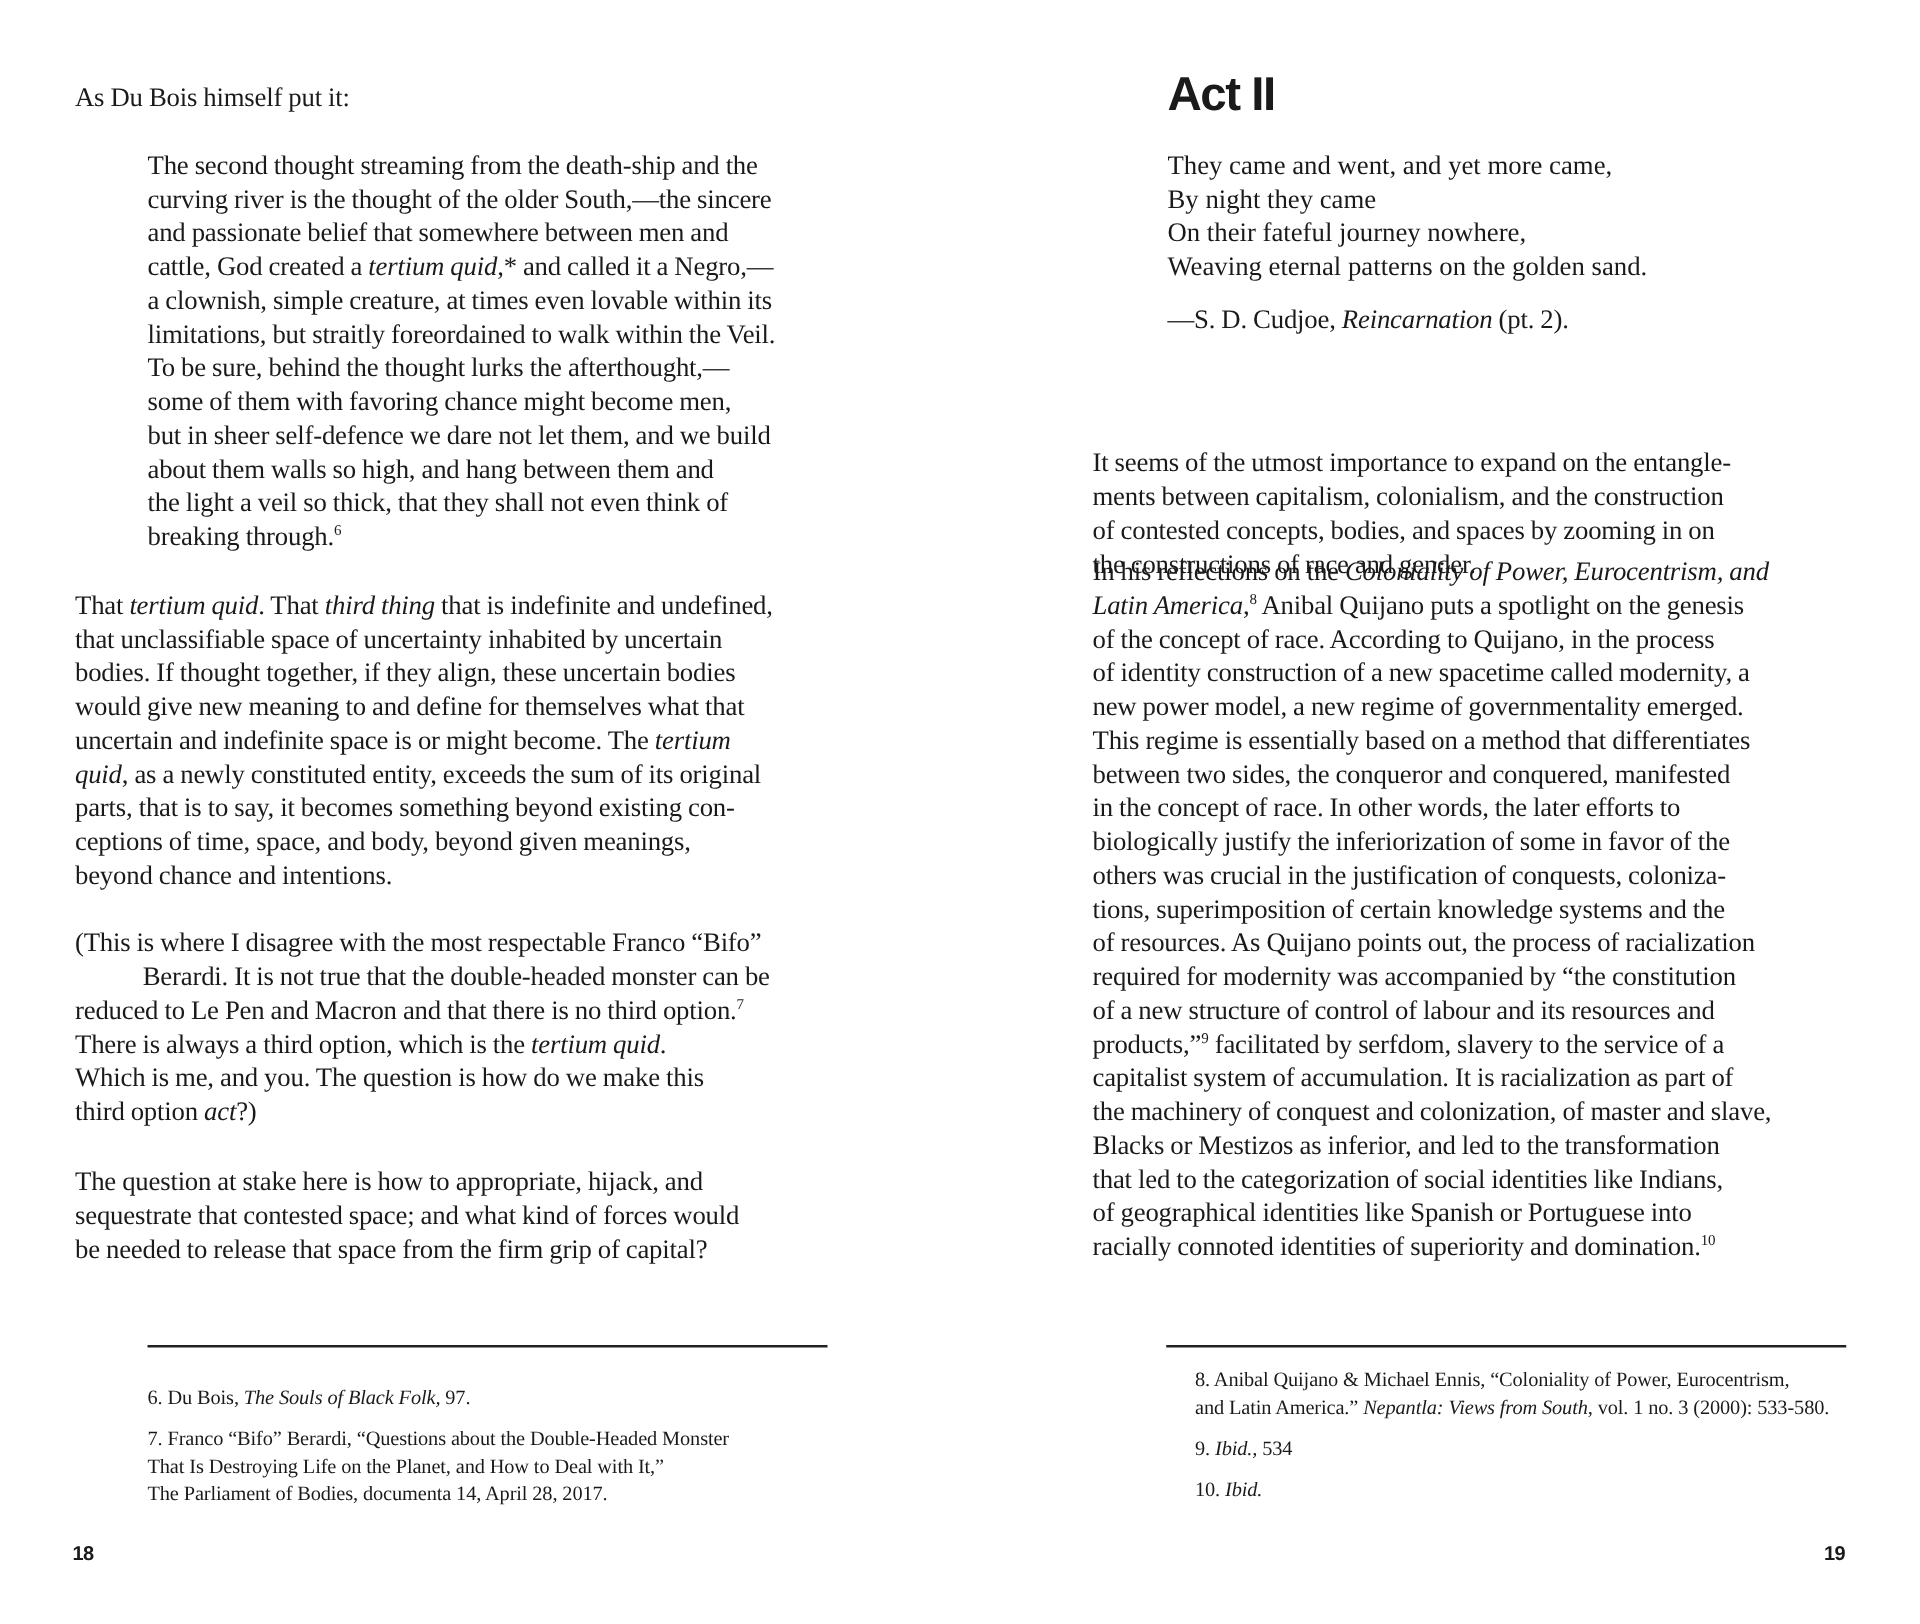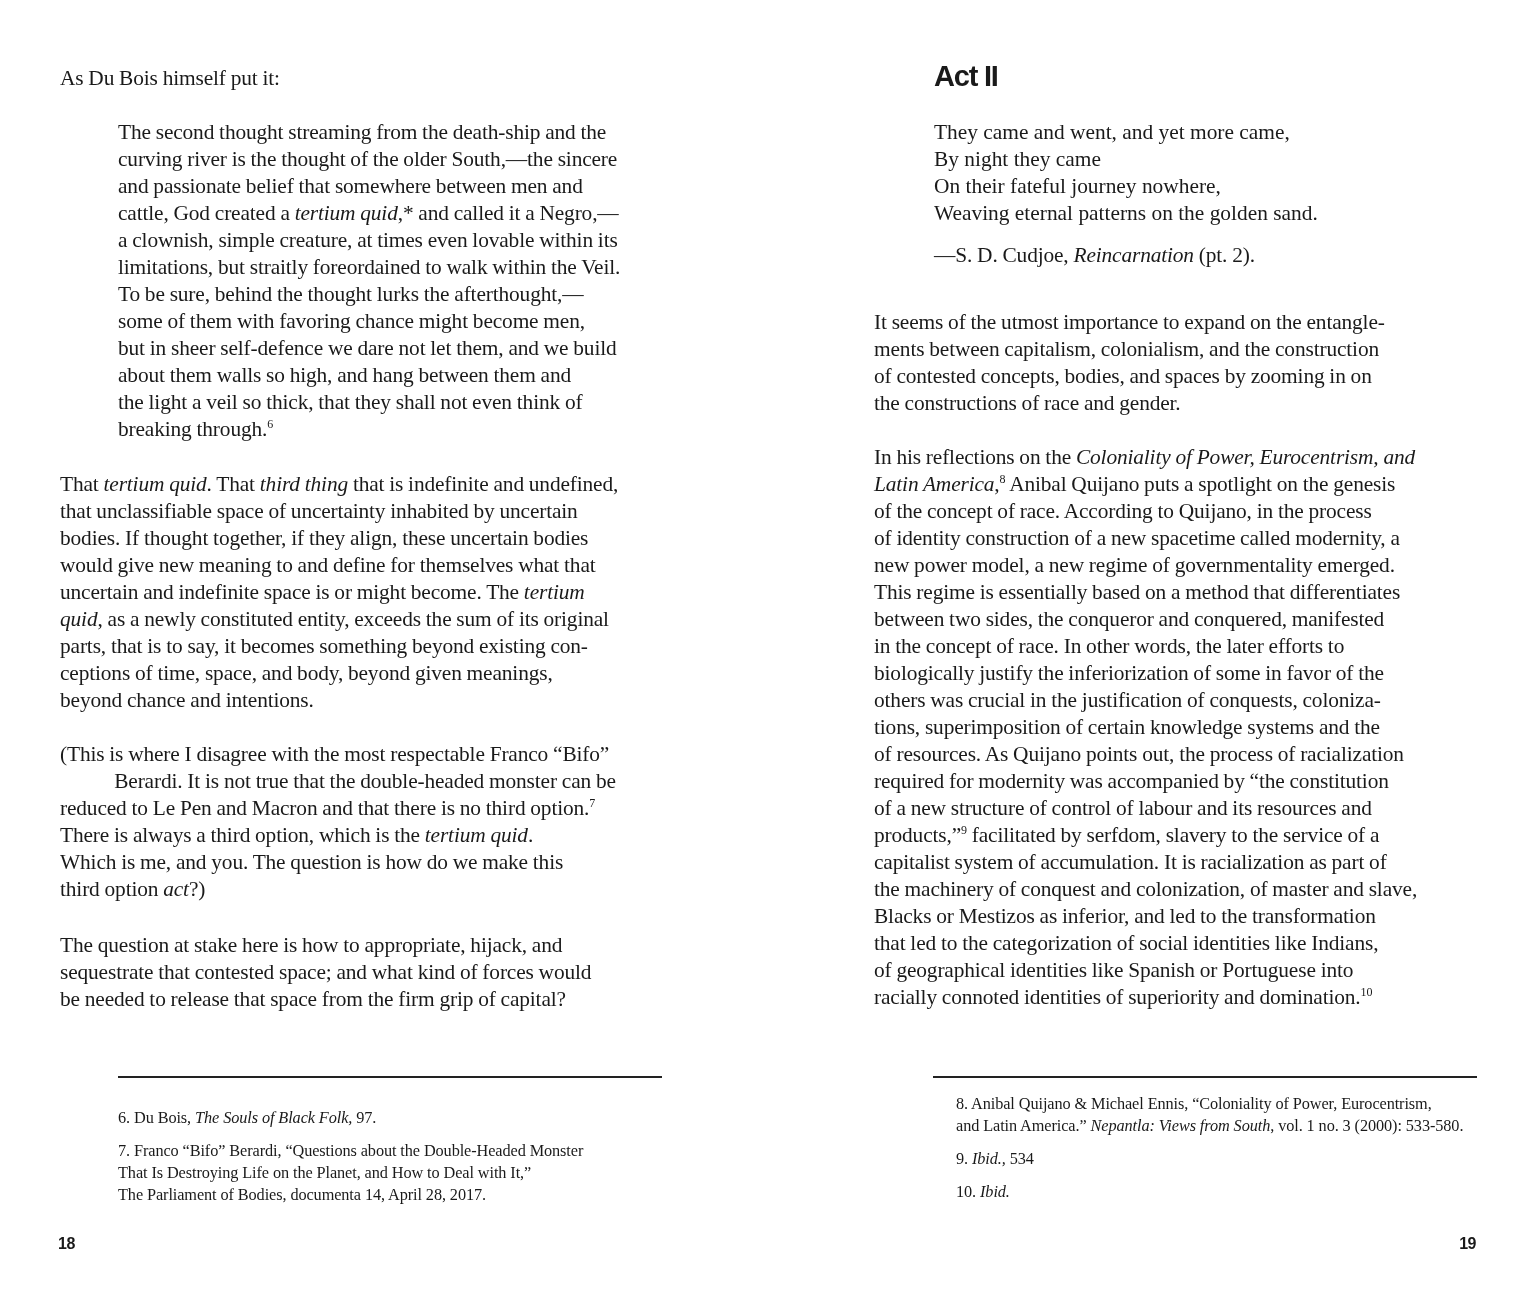--- a/index.html
+++ b/index.html
@@ -20,21 +20,21 @@
     letter-spacing: -0.15px;
     word-spacing: -0.3px;
   }
   .body-text i { font-style: italic; }
   sup { font-size: 12px; line-height: 0; vertical-align: 0; position: relative; top: -8px; }
 
   .heading {
     position: absolute;
     font-family: "Liberation Sans", "DejaVu Sans", sans-serif;
     font-weight: bold;
-    font-size: 29px;
+    font-size: 38px;
     letter-spacing: -1.2px;
     margin: 0;
     line-height: 32px;
     text-align: center;
   }
   .poem { position: absolute; margin: 0; font-size: 21.4px; line-height: 27px; }
   .poem .line { display: block; white-space: nowrap; }
 
   .rule { position: absolute; height: 0; border-top: 2.2px solid #222; }
 
@@ -121,21 +121,21 @@
   <div class="poem" style="left:166px; top:119px;">
       <span class="line">They came and went, and yet more came,</span>
       <span class="line">By night they came</span>
       <span class="line">On their fateful journey nowhere,</span>
       <span class="line">Weaving eternal patterns on the golden sand.</span>
     </div>
 
   <div class="body-text" style="left:166px; top:242px;"><span>—S. D. Cudjoe, </span><i>Reincarnation</i><span> (pt. 2).</span></div>
 
   <div class="body-text" style="left:106px; top:309px; width:600px;">
-      <div style="white-space: nowrap;"><span>It seems of the utmost importance to expand on the entangle-</span></div>
+      <div style="white-space: nowrap; margin-top: 48px;"><span>It seems of the utmost importance to expand on the entangle-</span></div>
       <div style="white-space: nowrap;"><span>ments between capitalism, colonialism, and the construction</span></div>
       <div style="white-space: nowrap;"><span>of contested concepts, bodies, and spaces by zooming in on</span></div>
       <div style="white-space: nowrap;"><span>the constructions of race and gender.</span></div>
     </div>
 
   <div class="body-text" style="left:106px; top:444px; width:600px;">
       <div style="white-space: nowrap;"><span>In his reflections on the </span><i>Coloniality of Power, Eurocentrism, and</i></div>
       <div style="white-space: nowrap;"><i>Latin America</i><span>,</span><sup>8</sup><span> Anibal Quijano puts a spotlight on the genesis</span></div>
       <div style="white-space: nowrap;"><span>of the concept of race. According to Quijano, in the process</span></div>
       <div style="white-space: nowrap;"><span>of identity construction of a new spacetime called modernity, a</span></div>

